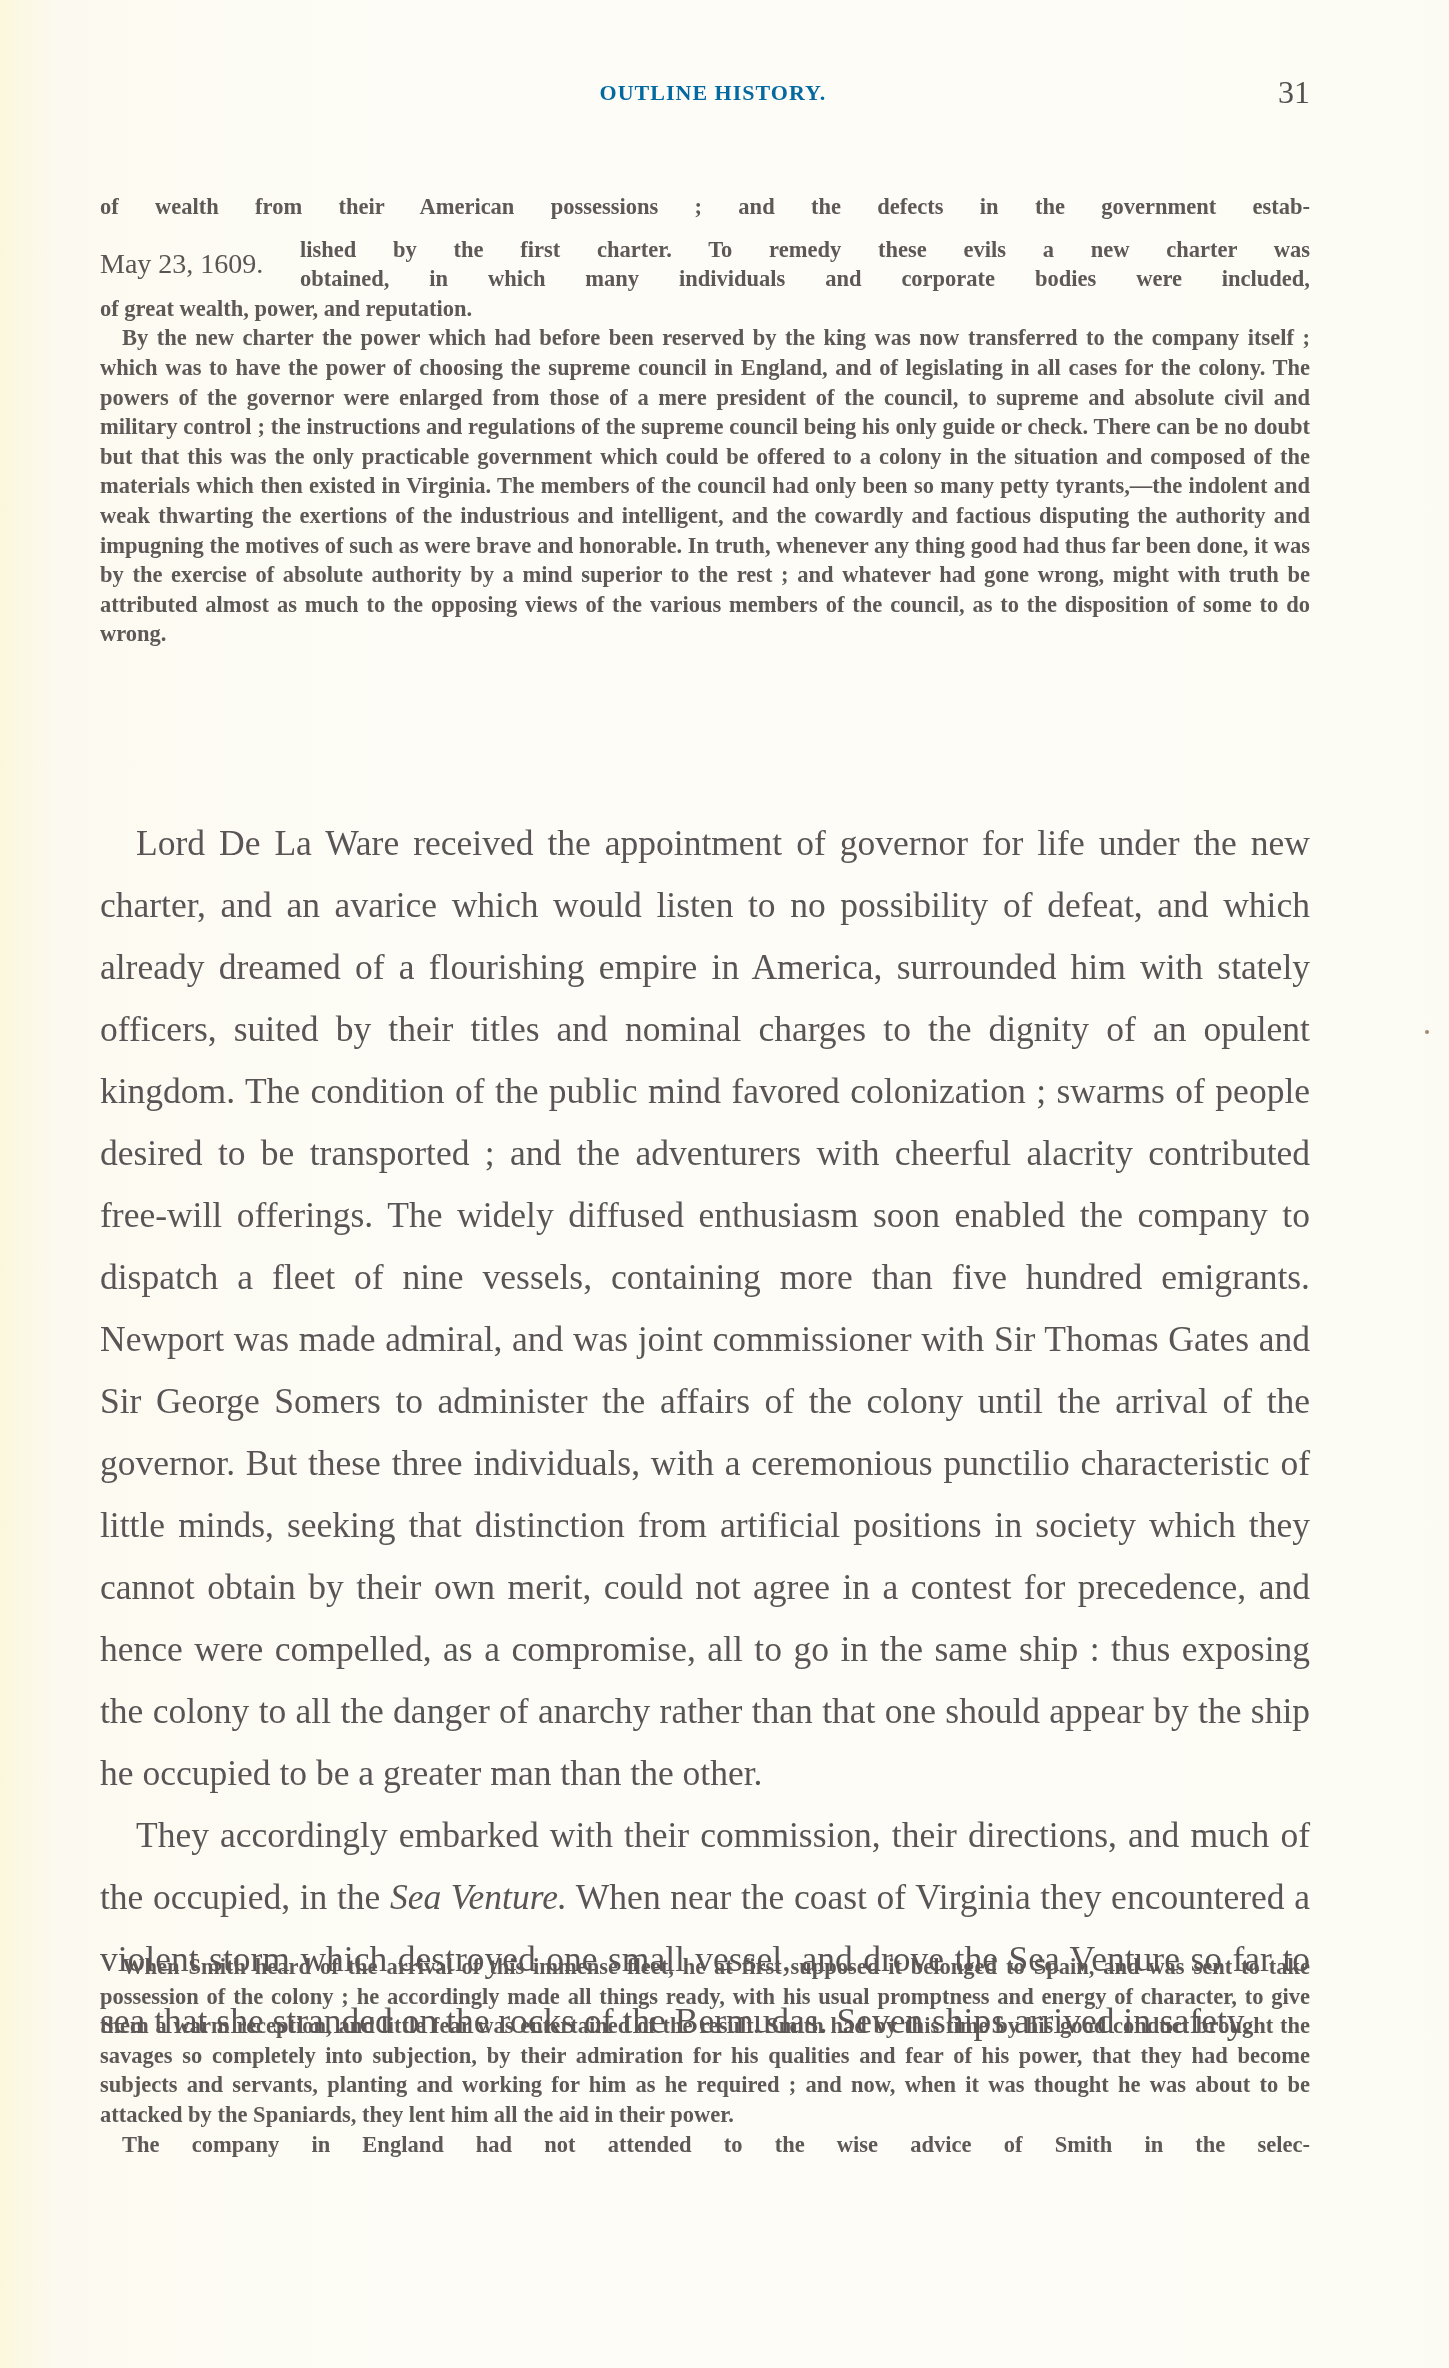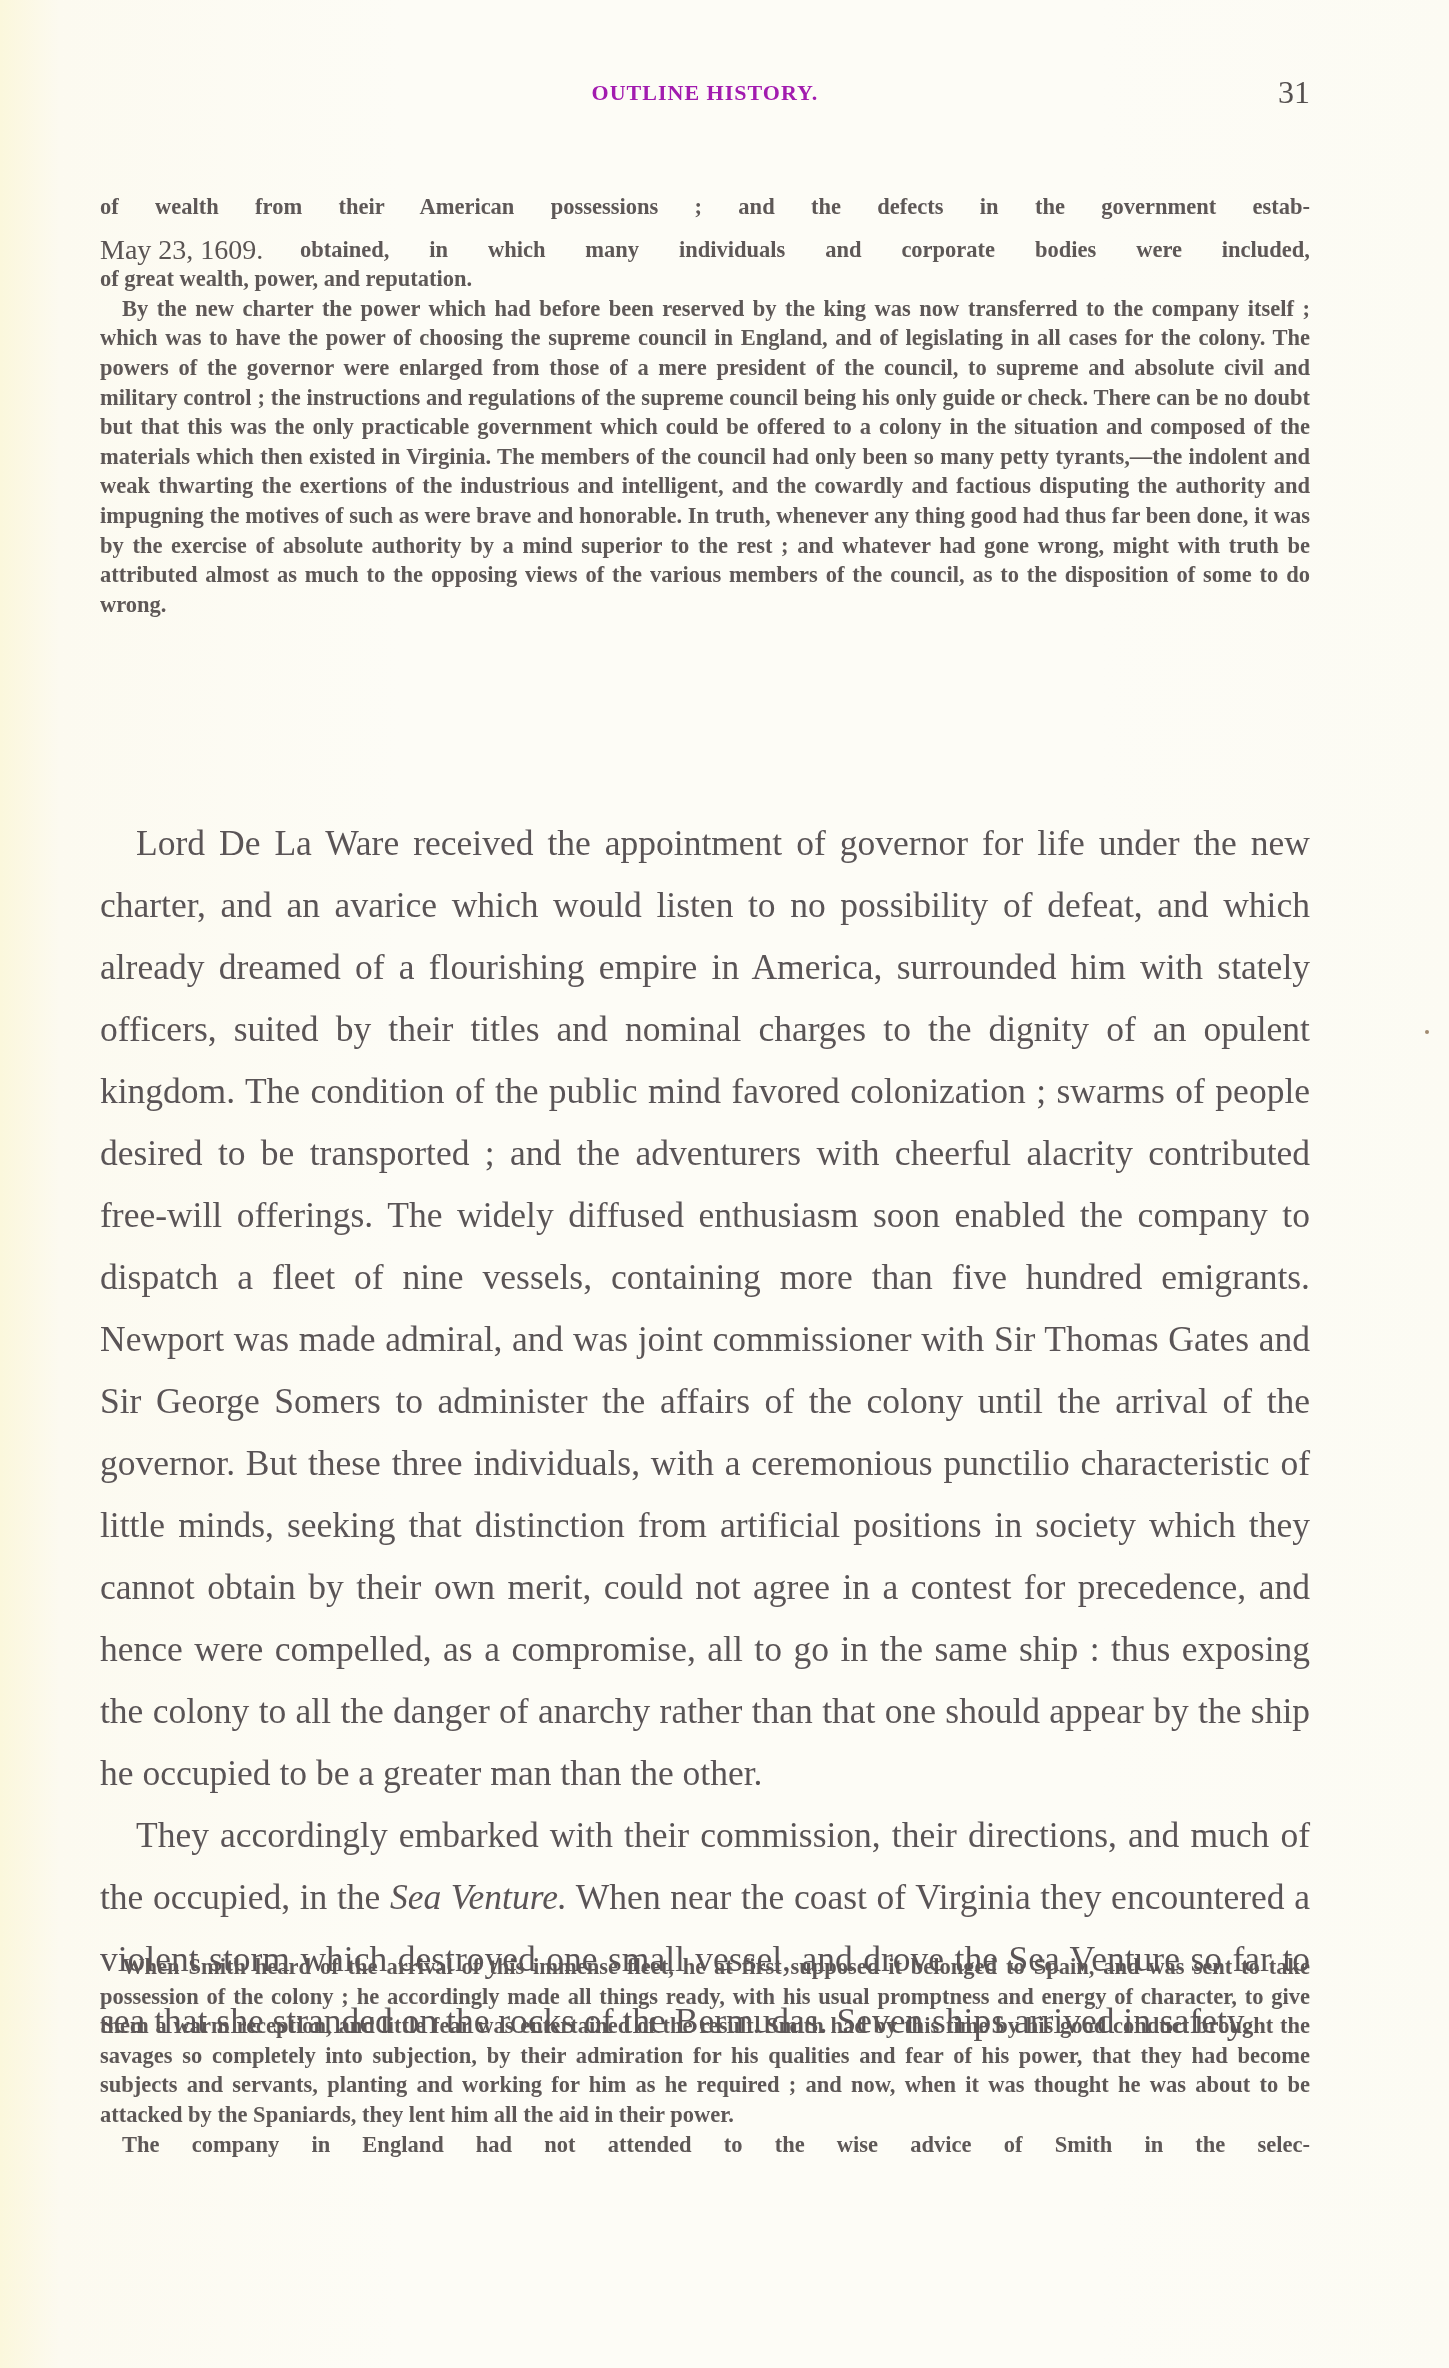--- a/index.html
+++ b/index.html
@@ -9,22 +9,22 @@
     background-image: linear-gradient(to right, #fbf7dc 0px, #fcfaf0 60px, #fdfcf6 400px, #fdfcf6 1100px, #fcfbf3 1449px);
     color: #57514f;
     font-family: "Liberation Serif", "DejaVu Serif", serif;
     position: relative;
   }
   .page { position: absolute; left: 100px; top: 0; width: 1210px; }
   .running-head {
     position: absolute; top: 74px; left: 0; width: 1210px; height: 36px;
   }
   .running-title {
-    position: absolute; left: 0; width: 1210px; text-align: center;
-    font-size: 22px; letter-spacing: 1px; font-weight: bold; top: 6px; color: #a21caf;
+    position: absolute; left: 8px; width: 1210px; text-align: center;
+    font-size: 22px; letter-spacing: 1px; font-weight: bold; top: 6px; color: #0369a1;
   }
   .page-number {
     position: absolute; right: 0; top: 0; font-size: 32px; color: #55504f;
   }
   .small {
     font-size: 22.5px; line-height: 29.6px; text-align: justify; font-weight: bold;
     color: #5e5857;
   }
   .small p { margin: 0; }
   .indent { text-indent: 22px; }
@@ -50,20 +50,21 @@
   <div class="running-head">
     <div class="running-title">OUTLINE HISTORY.</div>
     <div class="page-number">31</div>
   </div>
 
   <div class="top-block small">
     <p style="text-align-last: justify;">of wealth from their American possessions ; and the defects in the government estab-</p>
     <div class="marginal-row">
       <div class="marginal-date">May 23, 1609.</div>
       <div class="marginal-lines">
+        <p style="text-align-last: justify;">lished by the first charter.  To remedy these evils a new charter was</p>
         <p style="text-align-last: justify;">obtained, in which many individuals and corporate bodies were included,</p>
       </div>
     </div>
     <p>of great wealth, power, and reputation.</p>
     <p class="indent">By the new charter the power which had before been reserved by the king was now transferred to the company itself ; which was to have the power of choosing the supreme council in England, and of legislating in all cases for the colony.  The powers of the governor were enlarged from those of a mere president of the council, to supreme and absolute civil and military control ; the instructions and regulations of the supreme council being his only guide or check.  There can be no doubt but that this was the only practicable government which could be offered to a colony in the situation and composed of the materials which then existed in Virginia.  The members of the council had only been so many petty tyrants,—the indolent and weak thwarting the exertions of the industrious and intelligent, and the cowardly and factious disputing the authority and impugning the motives of such as were brave and honorable.  In truth, whenever any thing good had thus far been done, it was by the exercise of absolute authority by a mind superior to the rest ; and whatever had gone wrong, might with truth be attributed almost as much to the opposing views of the various members of the council, as to the disposition of some to do wrong.</p>
   </div>
 
   <div class="large">
     <p class="indent">Lord De La Ware received the appointment of governor for life under the new charter, and an avarice which would listen to no possibility of defeat, and which already dreamed of a flourishing empire in America, surrounded him with stately officers, suited by their titles and nominal charges to the dignity of an opulent kingdom.  The condition of the public mind favored colonization ; swarms of people desired to be transported ; and the adventurers with cheerful alacrity contributed free-will offerings.  The widely diffused enthusiasm soon enabled the company to dispatch a fleet of nine vessels, containing more than five hundred emigrants. Newport was made admiral, and was joint commissioner with Sir Thomas Gates and Sir George Somers to administer the affairs of the colony until the arrival of the governor.  But these three individuals, with a ceremonious punctilio characteristic of little minds, seeking that distinction from artificial positions in society which they cannot obtain by their own merit, could not agree in a contest for precedence, and hence were compelled, as a compromise, all to go in the same ship : thus exposing the colony to all the danger of anarchy rather than that one should appear by the ship he occupied to be a greater man than the other.</p>
     <p class="indent"><span>They accordingly embarked with their commission, their directions, and much of the occupied, in the </span><em>Sea Venture.</em><span>  When near the coast of Virginia they encountered a violent storm which destroyed one small vessel, and drove the Sea Venture so far to sea that she stranded on the rocks of the Bermudas.  Seven ships arrived in safety.</span></p>

